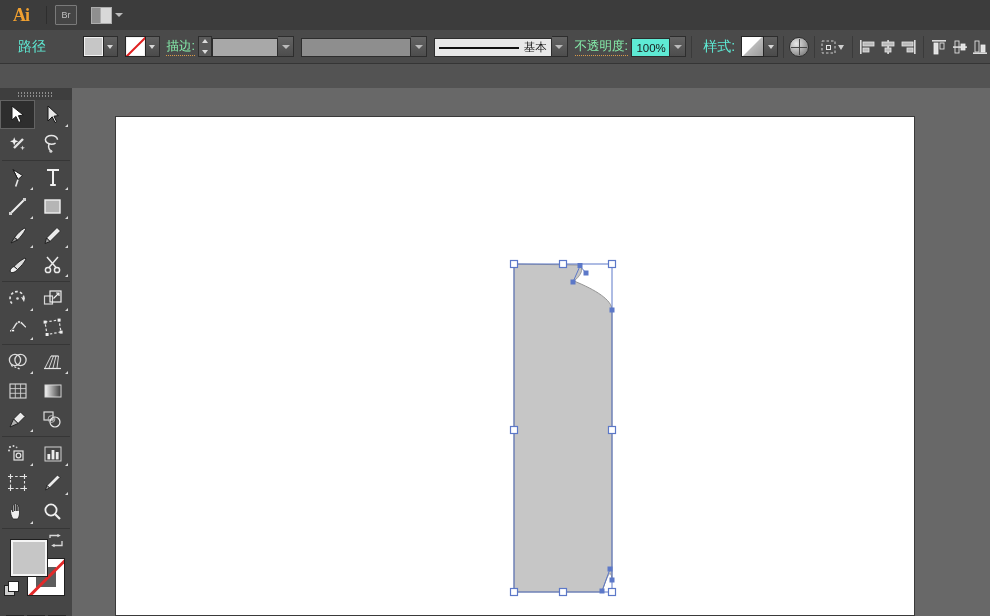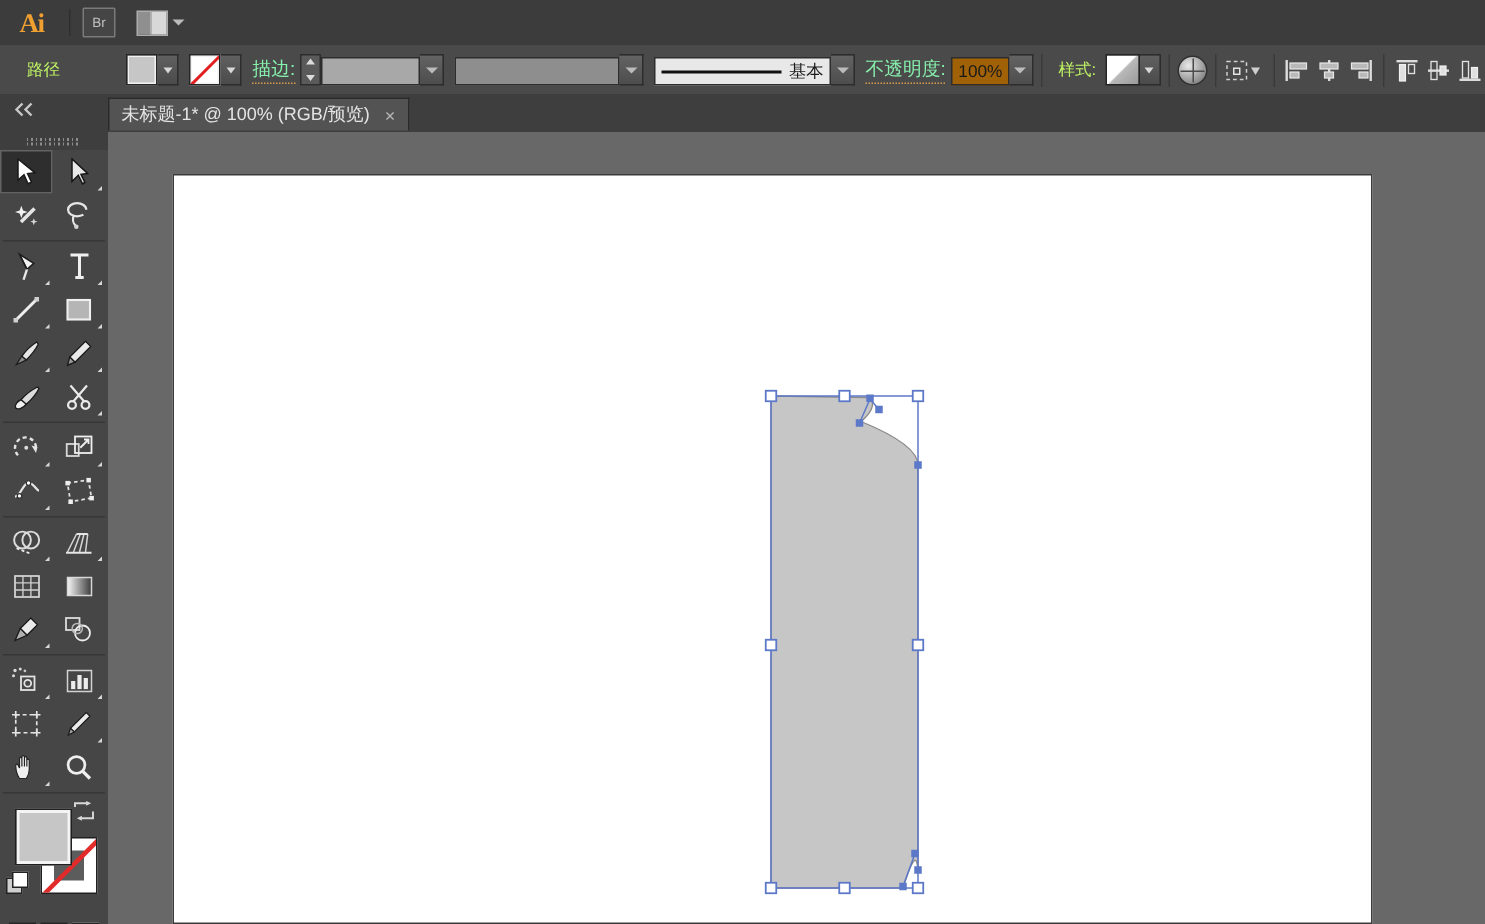--- a/index.html
+++ b/index.html
@@ -47,21 +47,21 @@
     width:0;height:0;border-left:4px solid transparent;border-right:4px solid transparent;
     border-top:4px solid #bbb;
   }
 
   
   .controlbar{
     position:absolute;left:0;top:30px;width:990px;height:33px;
     background:#4a4a4a;display:flex;align-items:center;
     border-bottom:1px solid #353535;
   }
-  .cb-label{font-size:11px;color:#bef264;padding:0 6px;white-space:nowrap;}
+  .cb-label{font-size:14px;color:#5eead4;padding:0 6px;white-space:nowrap;}
   .cb-title{margin-left:12px;width:70px;}
   .cb-sep{width:1px;height:22px;background:#3a3a3a;margin:0 5px;}
   .swatch-combo{display:flex;align-items:flex-end;}
   .swatch{
     width:19px;height:19px;border:1px solid #252525;background:#c6c6c6;
     box-shadow:inset 0 0 0 1px #f2f2f2;
   }
   .swatch.none{
     background:#fff;position:relative;overflow:hidden;
   }
@@ -87,21 +87,21 @@
   .tri-up{width:0;height:0;border-left:3px solid transparent;border-right:3px solid transparent;border-bottom:4px solid #dcdcdc;}
   .tri-dn{width:0;height:0;border-left:3px solid transparent;border-right:3px solid transparent;border-top:4px solid #dcdcdc;}
   .field{
     height:19px;background:#a8a8a8;border:1px solid #2d2d2d;
     display:flex;align-items:center;padding:0 4px;font-size:11.5px;color:#1a1a1a;
     box-sizing:border-box;
   }
   .field.wide{width:66px;}
   .field.brushbox{width:118px;background:#e8e8e8;}
   .field.strokeprof{width:110px;background:#8e8e8e;}
-  .field.opac{width:39px;background:#a16207;}
+  .field.opac{width:39px;background:#5eead4;}
   .drop-btn{
     width:15px;height:19px;background:linear-gradient(#636363,#4d4d4d);
     border:1px solid #2d2d2d;border-left:none;
     display:flex;align-items:center;justify-content:center;
   }
   .brushline{flex:1;height:2px;background:#111;margin-right:5px;}
   .style-swatch{
     width:21px;height:19px;border:1px solid #252525;
     background:linear-gradient(135deg,#ffffff 0%,#ffffff 48%,#b9b9b9 52%,#9a9a9a 100%);
   }
@@ -368,32 +368,20 @@
     </div>
     <div class="icobtn">
       <svg width="18" height="16" viewBox="0 0 18 16">
         <rect x="2" y="13.4" width="14" height="1.6" fill="#dcdcdc"></rect>
         <rect x="4" y="2" width="4" height="11" fill="none" stroke="#e0e0e0" stroke-width="0.9"></rect>
         <rect x="10" y="6" width="4" height="7" fill="#e0e0e0" stroke="#f0f0f0" stroke-width="0.8"></rect>
       </svg>
     </div>
   </div>
 
-  <div class="tabbar">
-    <div class="collapse-arrows">
-      <svg width="16" height="10" viewBox="0 0 16 10">
-        <path d="M6 1 L2 5 L6 9" fill="none" stroke="#c9c9c9" stroke-width="1.6"></path>
-        <path d="M12 1 L8 5 L12 9" fill="none" stroke="#c9c9c9" stroke-width="1.6"></path>
-      </svg>
-    </div>
-    <div class="doc-tab">
-      <span class="doc-tab-label">未标题-1* @ 100% (RGB/预览)</span>
-      <span class="doc-tab-close">×</span>
-    </div>
-  </div>
 
   <div class="toolpanel">
     <div class="gripper">
       <div class="grip-dots"></div>
     </div>
 
     <div class="tool-grid">
 
       <div class="tool sel">
         <svg width="17" height="19" viewBox="0 0 17 19">

